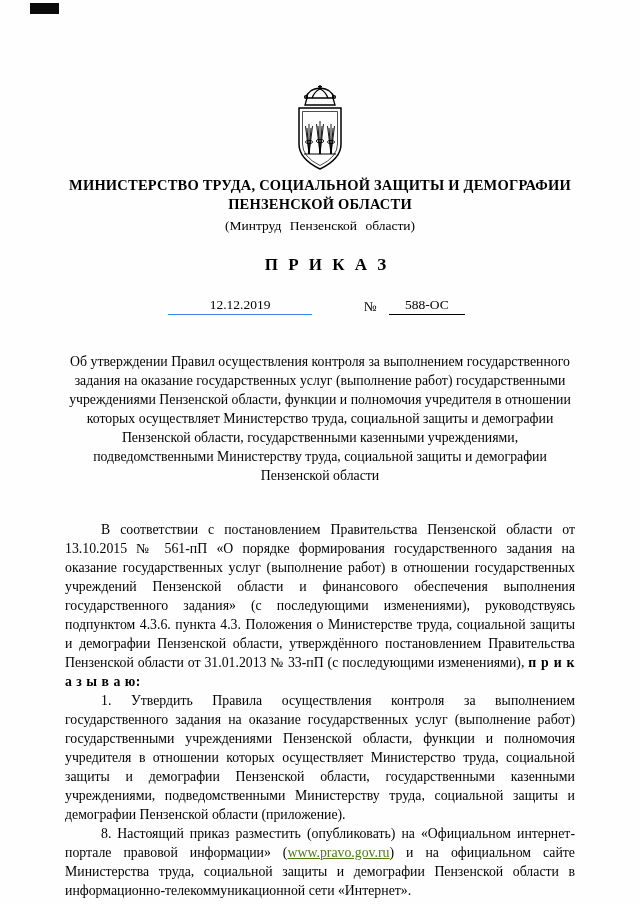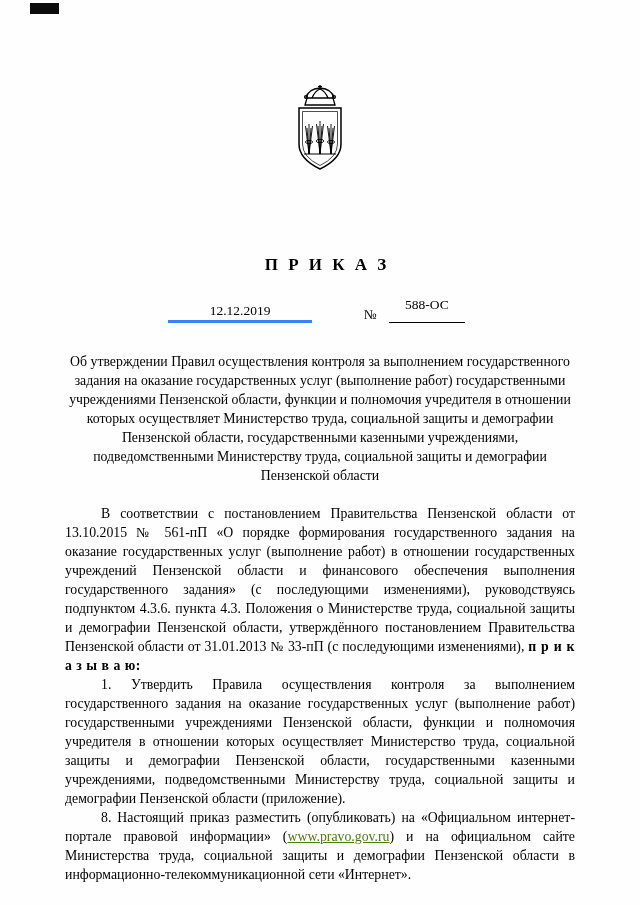--- a/index.html
+++ b/index.html
@@ -19,29 +19,29 @@
 
   .header-block { position: absolute; top: 176px; left: 65px; width: 510px; text-align: center; }
   .ministry-name { font-weight: bold; font-size: 14.5px; line-height: 19px; letter-spacing: 0.2px; }
   .short-name { font-size: 13.5px; margin-top: 4px; word-spacing: 5px; }
 
   .doc-type { position: absolute; top: 255px; left: 72px; width: 510px; text-align: center;
               font-weight: bold; font-size: 17px; letter-spacing: 3px; }
 
   .requisites { position: absolute; top: 297px; left: 65px; width: 510px; font-size: 13.5px; }
   .req-row { display: flex; align-items: flex-end; }
-  .date   { margin-left: 103px; width: 144px; text-align: center; border-bottom: 3px solid #3b82f6; padding-bottom: 1px; }
+  .date   { margin-left: 103px; width: 144px; text-align: center; border-bottom: 1px solid #3b82f6; padding-bottom: 1px; }
   .num-sign { margin-left: 52px; }
-  .number { margin-left: 12px; width: 76px; text-align: center; border-bottom: 1px solid #000; padding-bottom: 9px; }
+  .number { margin-left: 12px; width: 76px; text-align: center; border-bottom: 1px solid #000; padding-bottom: 1px; }
   .place  { font-size: 11.5px; margin-left: 228px; margin-top: 1px; }
 
   .order-title { position: absolute; top: 352px; left: 65px; width: 510px; text-align: center;
                  font-weight: normal; font-size: 13.8px; line-height: 19px; }
 
-  .body-text { position: absolute; top: 504px; left: 65px; width: 510px;
+  .body-text { position: absolute; top: 520px; left: 65px; width: 510px;
                font-size: 13.8px; line-height: 19px; text-align: justify; }
   .body-text p { text-indent: 36px; }
   .keyword { font-weight: bold; letter-spacing: 0.5px; }
   a.doc-link { color: #4d7c0f; text-decoration: underline; }
 </style>
 </head>
 <body>
 
 <div class="page">
 
@@ -65,20 +65,25 @@
         <path d="M17 70 L13.5 42 M17 70 L17 40 M17 70 L20.5 42 M17 70 L15 44 M17 70 L19 44"></path>
         <ellipse cx="17" cy="58" rx="3.6" ry="1.6"></ellipse>
         <path d="M28 70 L24.5 40 M28 70 L28 37 M28 70 L31.5 40 M28 70 L26 42 M28 70 L30 42"></path>
         <ellipse cx="28" cy="57" rx="3.8" ry="1.7"></ellipse>
         <path d="M39 70 L35.5 42 M39 70 L39 40 M39 70 L42.5 42 M39 70 L37 44 M39 70 L41 44"></path>
         <ellipse cx="39" cy="58" rx="3.6" ry="1.6"></ellipse>
       </g>
     </svg>
   </div>
 
+  <div class="header-block">
+    <div class="ministry-name">МИНИСТЕРСТВО ТРУДА, СОЦИАЛЬНОЙ ЗАЩИТЫ И ДЕМОГРАФИИ</div>
+    <div class="ministry-name">ПЕНЗЕНСКОЙ ОБЛАСТИ</div>
+    <div class="short-name">(Минтруд Пензенской области)</div>
+  </div>
 
   <div class="doc-type">П Р И К А З</div>
 
   <div class="requisites">
     <div class="req-row">
       <span class="date">12.12.2019</span>
       <span class="num-sign">№</span>
       <span class="number">588-ОС</span>
     </div>
   </div>

